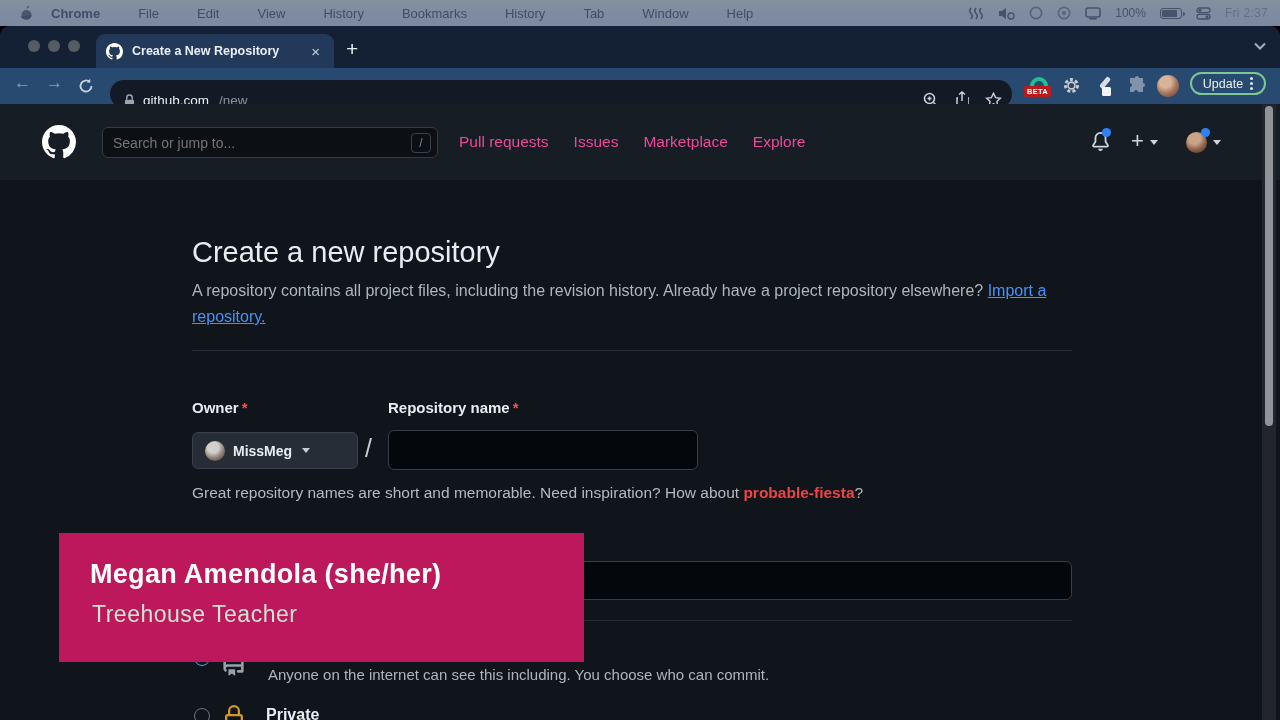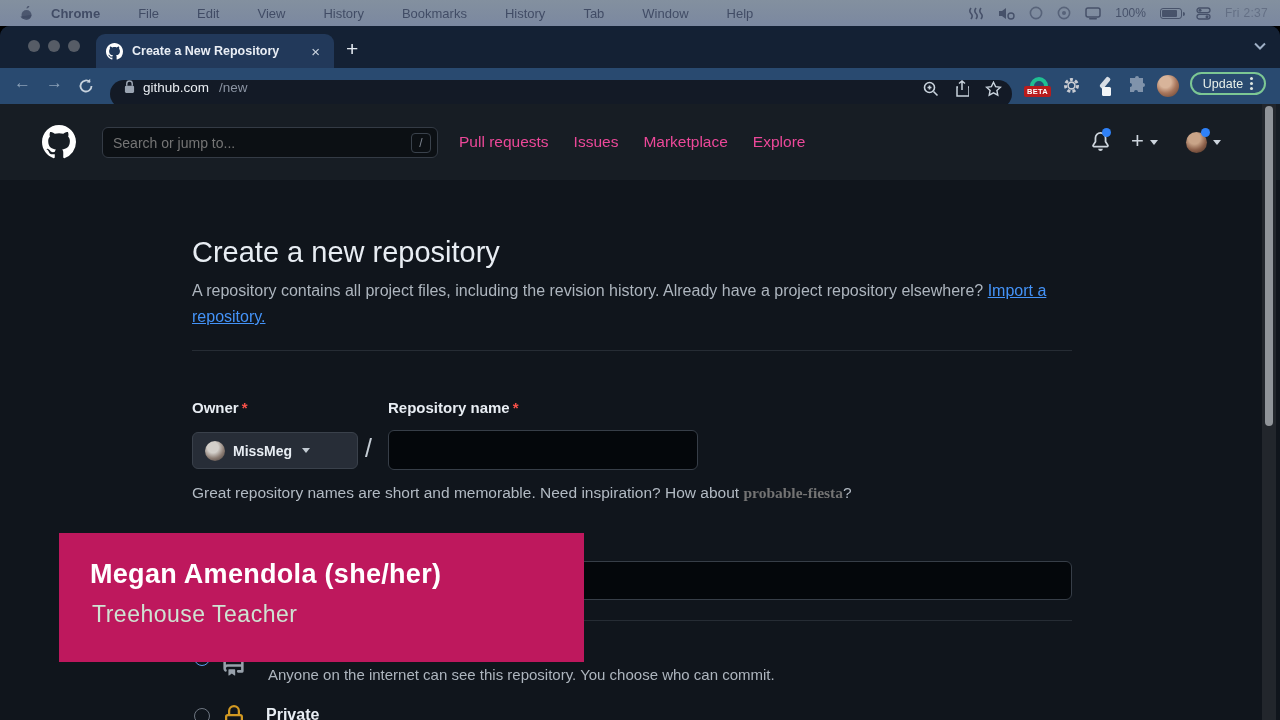--- a/index.html
+++ b/index.html
@@ -37,21 +37,21 @@
   .tab-title { color:#e9eef5; font-size:12.5px; font-weight:bold; margin-left:9px; flex:1;
                white-space:nowrap; overflow:hidden; }
   .tab-close { color:#cbd4df; font-size:15px; line-height:1; padding:2px 4px; }
   .newtab-btn { position:absolute; left:346px; top:12px; color:#e3e9f0; font-size:21px; font-weight:300; line-height:1; }
   .tab-chevron { position:absolute; right:14px; top:16px; color:#9fb0c6; }
 
   
   .toolbar { position:absolute; left:0; top:42px; width:1280px; height:36px; background:#294a70; }
   .nav-arrow { position:absolute; top:5px; font-size:17px; color:#8ba1b8; }
   .urlbar { position:absolute; left:110px; top:12px; width:902px; height:28px; background:#131a26;
-            border-radius:14px; display:flex; align-items:flex-start; padding-left:14px; }
+            border-radius:14px; display:flex; align-items:flex-end; padding-left:14px; }
   .url-host { color:#e9edf2; font-size:13.5px; margin-left:8px; }
   .url-path { color:#8a93a2; font-size:13.5px;margin-left:10px; }
   .urlbar .right-icons { position:absolute; right:10px; display:flex; gap:16px; align-items:center; }
   .ext { position:absolute; top:6px; }
   .beta-badge { position:absolute; left:-6px; top:12px; background:#b91c1c; color:#fff; font-size:7.5px;
                 font-weight:bold; padding:1px 3px; border-radius:2px; letter-spacing:.3px; }
   .toolbar-avatar { position:absolute; left:1157px; top:7px; width:22px; height:22px; border-radius:50%;
             background:radial-gradient(circle at 38% 32%, #d8b49a 0 28%, #a8765c 55%, #5e3b2c 100%); }
   .update-pill { position:absolute; left:1190px; top:4px; width:76px; height:23px; border:2px solid #7cc794;
                  border-radius:14px; display:flex; align-items:center; justify-content:center; gap:7px; }
@@ -97,21 +97,21 @@
             background:radial-gradient(circle at 40% 32%, #d3cfca 0 30%, #8c7d74 60%, #3a3230 100%); }
   .owner-name { color:#e8edf3; font-size:14px; font-weight:bold; }
   .owner-caret { width:0; height:0; border-left:4px solid transparent; border-right:4px solid transparent;
                  border-top:5px solid #c3cbd3; margin-left:2px; }
   .slash-sep { position:absolute; left:173px; top:330px; color:#c5cdd5; font-size:25px; font-weight:300; }
   .text-input { position:absolute; background:#04070b; border:1px solid #373e48; border-radius:6px;
                 color:#e8edf3; font-size:14px; padding:0 10px; outline:none;
                 font-family:"Liberation Sans",sans-serif; }
   .repo-input { left:196px; top:326px; width:310px; height:40px; }
   .helper { position:absolute; left:0; top:380px; width:880px; color:#b2bac3; font-size:15.5px; }
-  .suggestion { color:#737373; font-weight:bold;font-family:Liberation Serif, serif; }
+  .suggestion { color:#ef4444; font-weight:bold; }
   .desc-input { left:0; top:457px; width:880px; height:39px; }
   .hr2 { position:absolute; left:0; top:516px; width:880px; height:1px; background:#262c34; }
 
   .radio { position:absolute; width:16px; height:16px; border-radius:50%; }
   .radio.checked { left:2px; top:546px; border:1.5px solid #5a9ded; }
   .radio.checked::after { content:""; position:absolute; left:3px; top:3px; width:7px; height:7px;
                           border-radius:50%; background:#5a9ded; }
   .radio.unchecked { left:2px; top:604px; border:1.5px solid #6e7681; }
   .vis-icon { position:absolute; }
   .vis-label { position:absolute; left:74px; color:#e8edf3; font-size:16px; font-weight:bold; }
@@ -291,21 +291,21 @@
         <p class="helper"><span>Great repository names are short and memorable. Need inspiration? How about </span><span class="suggestion">probable-fiesta</span><span>?</span></p>
 
         <input class="text-input desc-input" style="">
         <div class="hr2"></div>
 
         <span class="radio checked"></span>
         <svg class="vis-icon" style="left:28px;top:544px" width="27" height="29" viewBox="0 0 16 16">
           <path fill="#98a1ab" d="M2 2.5A2.5 2.5 0 0 1 4.5 0h8.75a.75.75 0 0 1 .75.75v12.5a.75.75 0 0 1-.75.75h-2.5a.75.75 0 0 1 0-1.5h1.75v-2h-8a1 1 0 0 0-.714 1.7.75.75 0 1 1-1.072 1.05A2.495 2.495 0 0 1 2 11.5Zm10.5-1h-8a1 1 0 0 0-1 1v6.708A2.486 2.486 0 0 1 4.5 9h8ZM5 12.25a.25.25 0 0 1 .25-.25h3.5a.25.25 0 0 1 .25.25v3.25a.25.25 0 0 1-.4.2l-1.45-1.087a.249.249 0 0 0-.3 0L5.4 15.7a.25.25 0 0 1-.4-.2Z"></path>
         </svg>
         <span class="vis-label" style="top:542px">Public</span>
-        <span class="vis-desc">Anyone on the internet can see this repository. You choose who can commit.</span>
+        <span class="vis-desc">Anyone on the internet can see this including. You choose who can commit.</span>
 
         <span class="radio unchecked"></span>
         <svg class="vis-icon" style="left:30px;top:600px" width="24" height="26" viewBox="0 0 16 16">
           <path fill="#d29922" d="M4 4a4 4 0 0 1 8 0v2h.25c.966 0 1.75.784 1.75 1.75v5.5A1.75 1.75 0 0 1 12.25 15h-8.5A1.75 1.75 0 0 1 2 13.25v-5.5C2 6.784 2.784 6 3.75 6H4Zm8.25 3.5h-8.5a.25.25 0 0 0-.25.25v5.5c0 .138.112.25.25.25h8.5a.25.25 0 0 0 .25-.25v-5.5a.25.25 0 0 0-.25-.25ZM10.5 6V4a2.5 2.5 0 1 0-5 0v2Z"></path>
         </svg>
         <span class="vis-label" style="top:602px">Private</span>
       </div>
 
       <div class="nametag">
         <span class="nt-name">Megan Amendola (she/her)</span>

